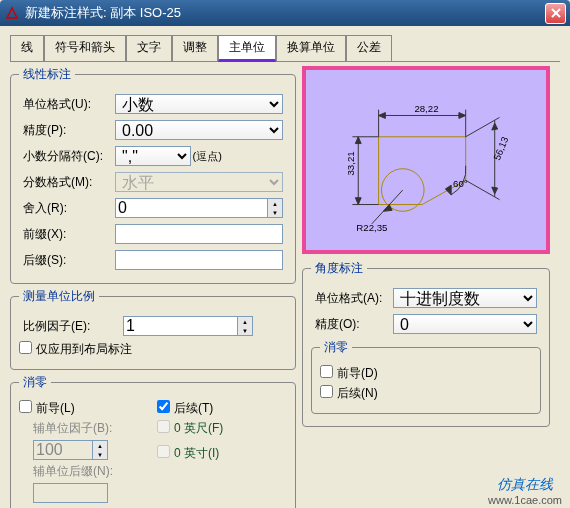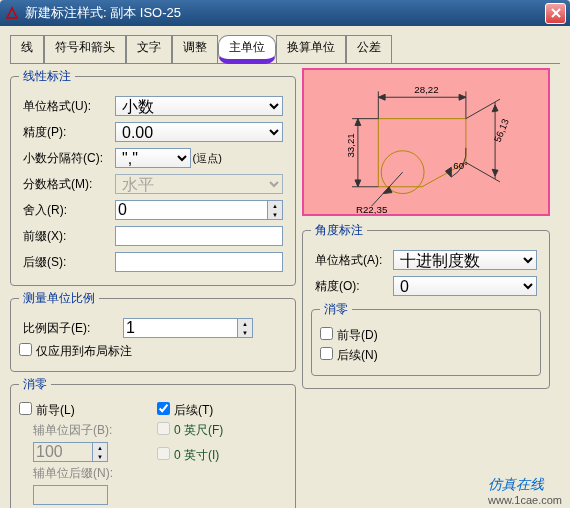--- a/index.html
+++ b/index.html
@@ -4,48 +4,48 @@
 <style>
 * { box-sizing: border-box; margin: 0; padding: 0; }
 body { font-family: "Microsoft YaHei", SimSun, sans-serif; font-size: 12px; background: #ece9d8; width: 570px; height: 508px; overflow: hidden; position: relative; }
 .titlebar { height: 26px; background: linear-gradient(to bottom, #3b6ea5 0%, #2a5a8f 50%, #1e4b7a 100%); display: flex; align-items: center; padding: 0 4px; color: #fff; font-size: 13px; border-top-left-radius: 4px; border-top-right-radius: 4px; }
 .titlebar .icon { width: 16px; height: 16px; margin-right: 5px; display: inline-flex; align-items: center; justify-content: center; }
 .titlebar .title { flex: 1; font-weight: normal; }
 .close-btn { width: 21px; height: 21px; background: linear-gradient(to bottom, #f5a3a3, #d94040); border: 1px solid #fff; border-radius: 3px; display: flex; align-items: center; justify-content: center; color: #fff; font-weight: bold; cursor: pointer; }
 .content { padding: 8px 10px; }
 .tabs { display: flex; border-bottom: 1px solid #888; margin-bottom: 4px; }
 .tab { padding: 3px 10px; background: #ece9d8; border-top: 1px solid #888; border-left: 1px solid #888; border-right: 1px solid #888; cursor: pointer; position: relative; top: 1px; }
-.tab.active { background: #fff; border-bottom: 5px solid #6d28d9; font-weight: normal; border-radius: 10px; }
+.tab.active { background: #fff; border-bottom: 3px solid #6d28d9; font-weight: normal; }
 .tab:not(.active) { background: #ece9d8; border-bottom: 1px solid #888; }
 .tab-content { display: flex; gap: 6px; }
 .col-left { width: 286px; }
 .col-right { width: 248px; }
 fieldset { border: 1px solid #888; border-radius: 4px; padding: 6px 8px 8px 8px; margin-bottom: 4px; position: relative; }
 legend { color: #003399; padding: 0 4px; font-size: 12px; }
 .row { display: flex; align-items: center; margin: 4px 4px; min-height: 22px; }
 .row .lbl { width: 92px; }
 .row .ctrl { flex: 1; }
 select, input[type="text"] { width: 100%; height: 20px; font-size: 16px; border: 1px solid #7f9db9; background: #fff; padding: 0 2px; }
 select { background: linear-gradient(to bottom, #fff, #f0f0f0); }
 input[type="text"]:disabled, select:disabled { background: #ece9d8; color: #888; }
 .spinner { display: flex; }
 .spinner input { flex: 1; }
 .spin-btns { display: flex; flex-direction: column; width: 15px; border: 1px solid #7f9db9; border-left: none; }
 .spin-btns span { height: 9px; display: flex; align-items: center; justify-content: center; font-size: 6px; background: #e8e8e8; cursor: pointer; line-height: 1; }
-.preview-box { width: 100%; height: 148px; background: #fca5a5; border: 2px solid #ec4899; margin-bottom: 6px; position: relative; }
+.preview-box { width: 100%; height: 188px; background: #c4b5fd; border: 4px solid #ec4899; margin-bottom: 6px; position: relative; }
 .checkbox-row { display: flex; align-items: flex-start; margin: 3px 0; }
 .checkbox-row input { margin-right: 4px; }
 .chk-lbl { cursor: pointer; }
 .chk-lbl.disabled { color: #14532d; }
 .suppress-cols { display: flex; gap: 8px; }
 .suppress-col { flex: 1; }
 .sub-row { display: flex; align-items: center; margin: 3px 0; margin-left: 14px; }
 .sub-row .lbl2 { width: 80px; color: #888; }
 .sub-row input { width: 60px; }
-.watermark { position: absolute; bottom: 2px; right: 8px; color: #0066cc; font-size: 14px; text-align: left; font-style: italic; pointer-events: none; }
+.watermark { position: absolute; bottom: 2px; right: 8px; color: #0066cc; font-size: 14px; text-align: center; font-style: italic; pointer-events: none; }
 .watermark .url { font-size: 11px; color: #555; font-style: normal; }
 .sep-ctrl { display: flex; gap: 2px; }
 .sep-ctrl select { flex: 1; }
 .sep-ctrl .sep-text { flex: 1.3; white-space: nowrap; overflow: hidden; display: flex; align-items: center; font-size: 11px; }
 svg.preview-svg { width: 100%; height: 100%; }
 </style>
 </head>
 <body>
 
 <div class="titlebar">

